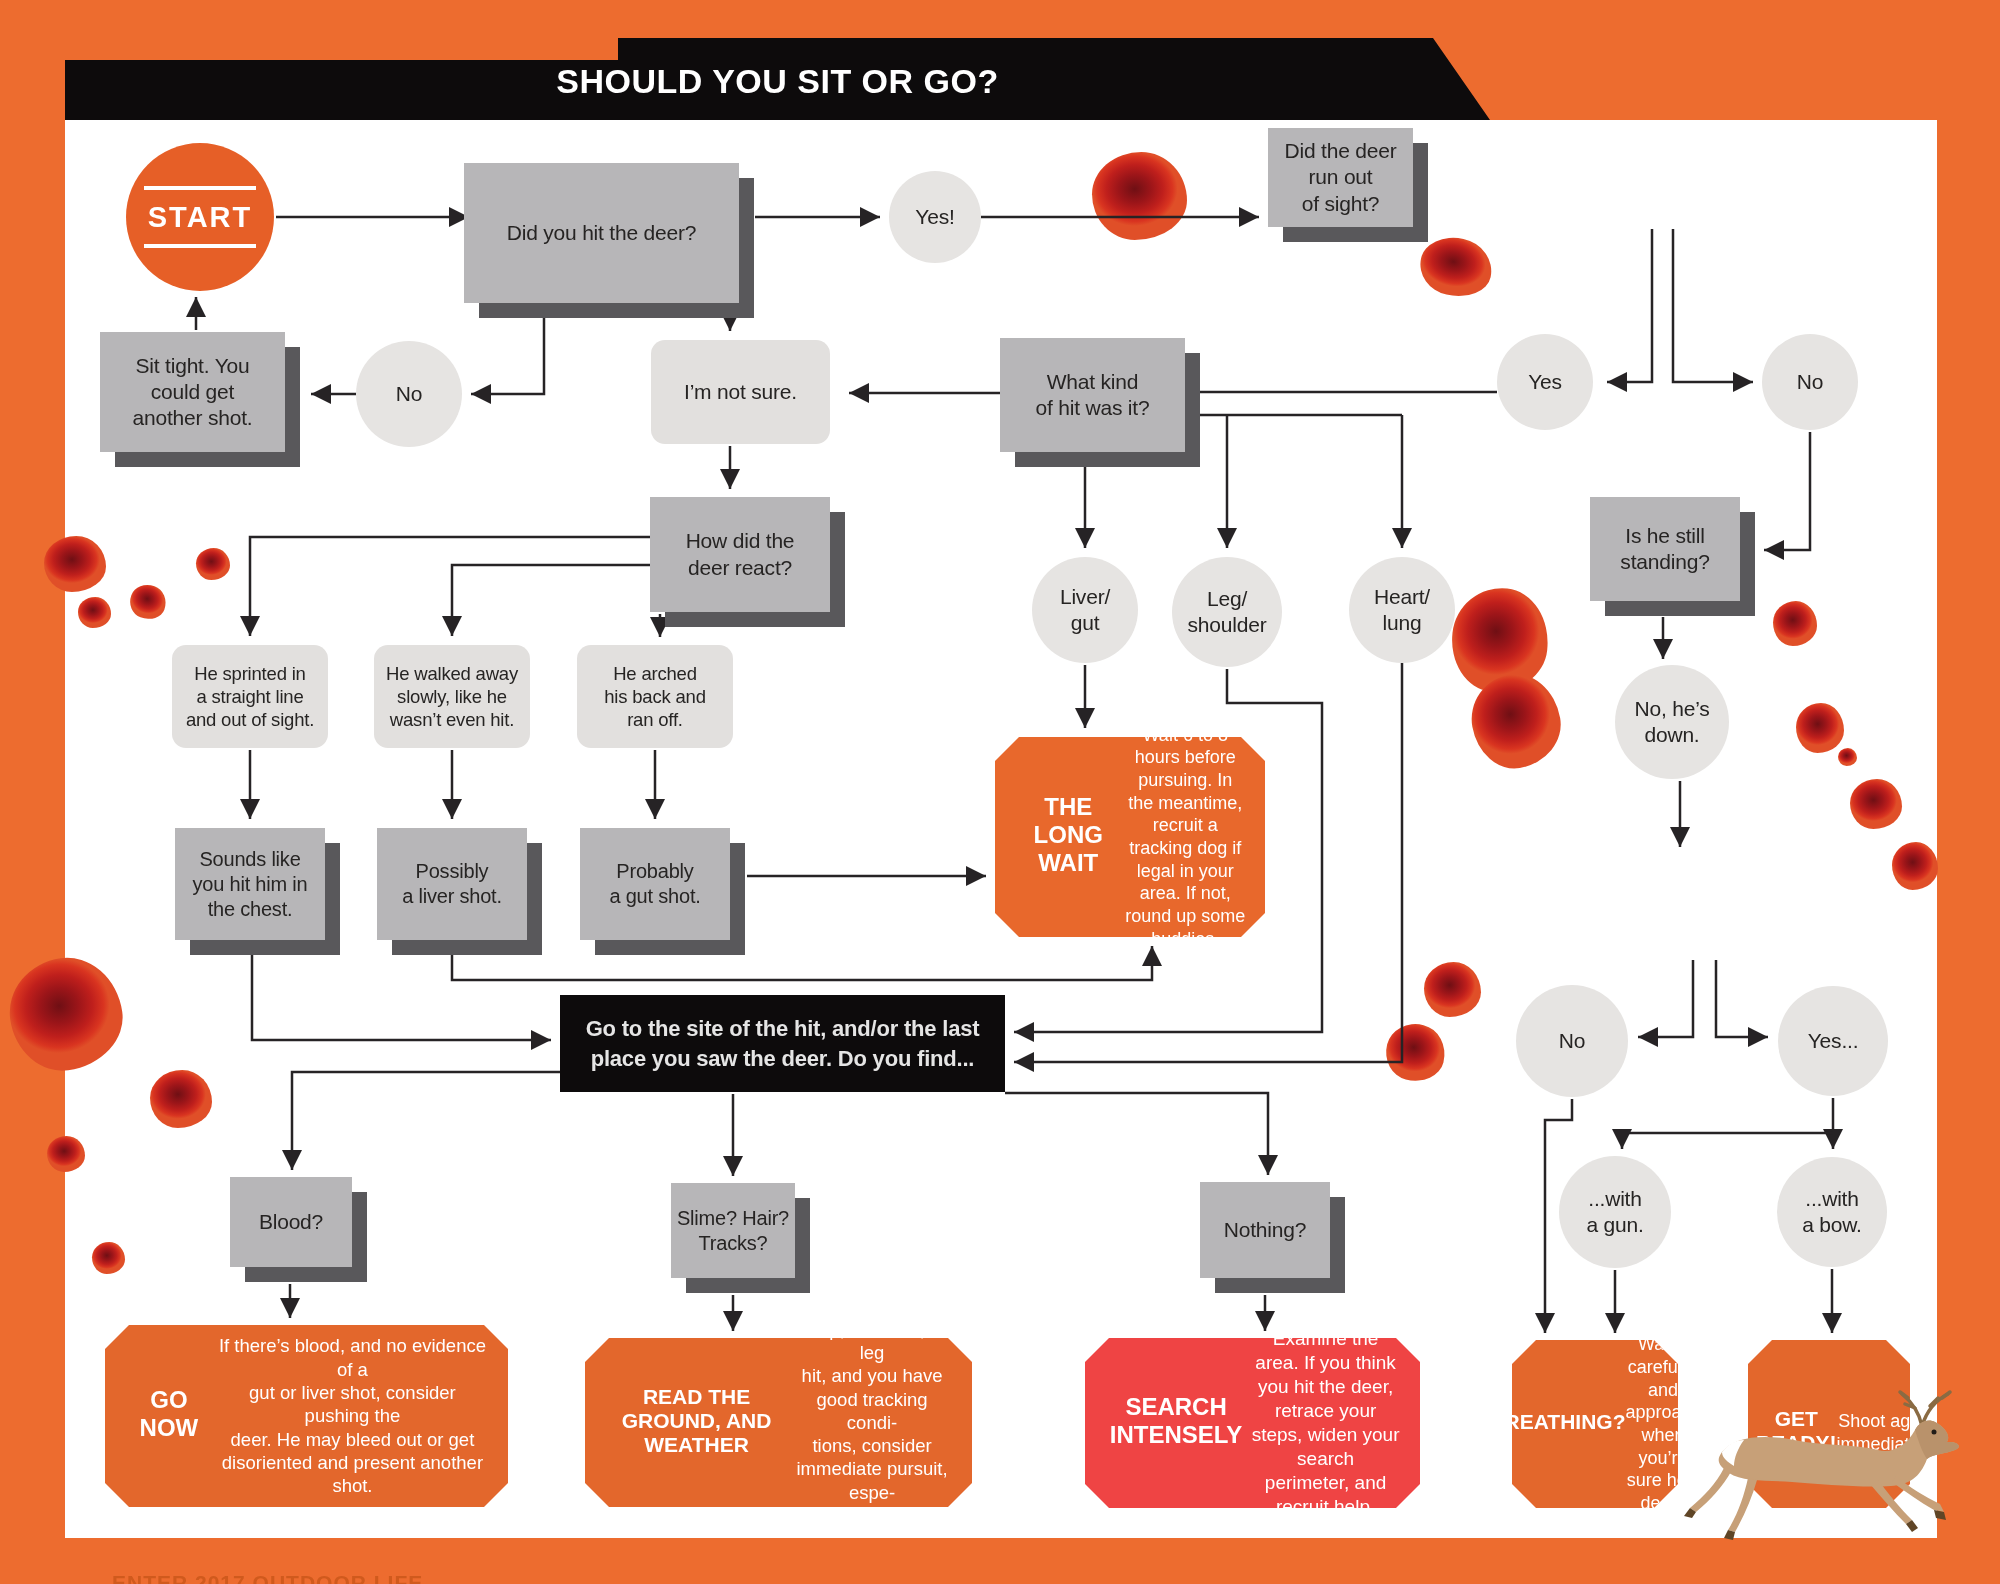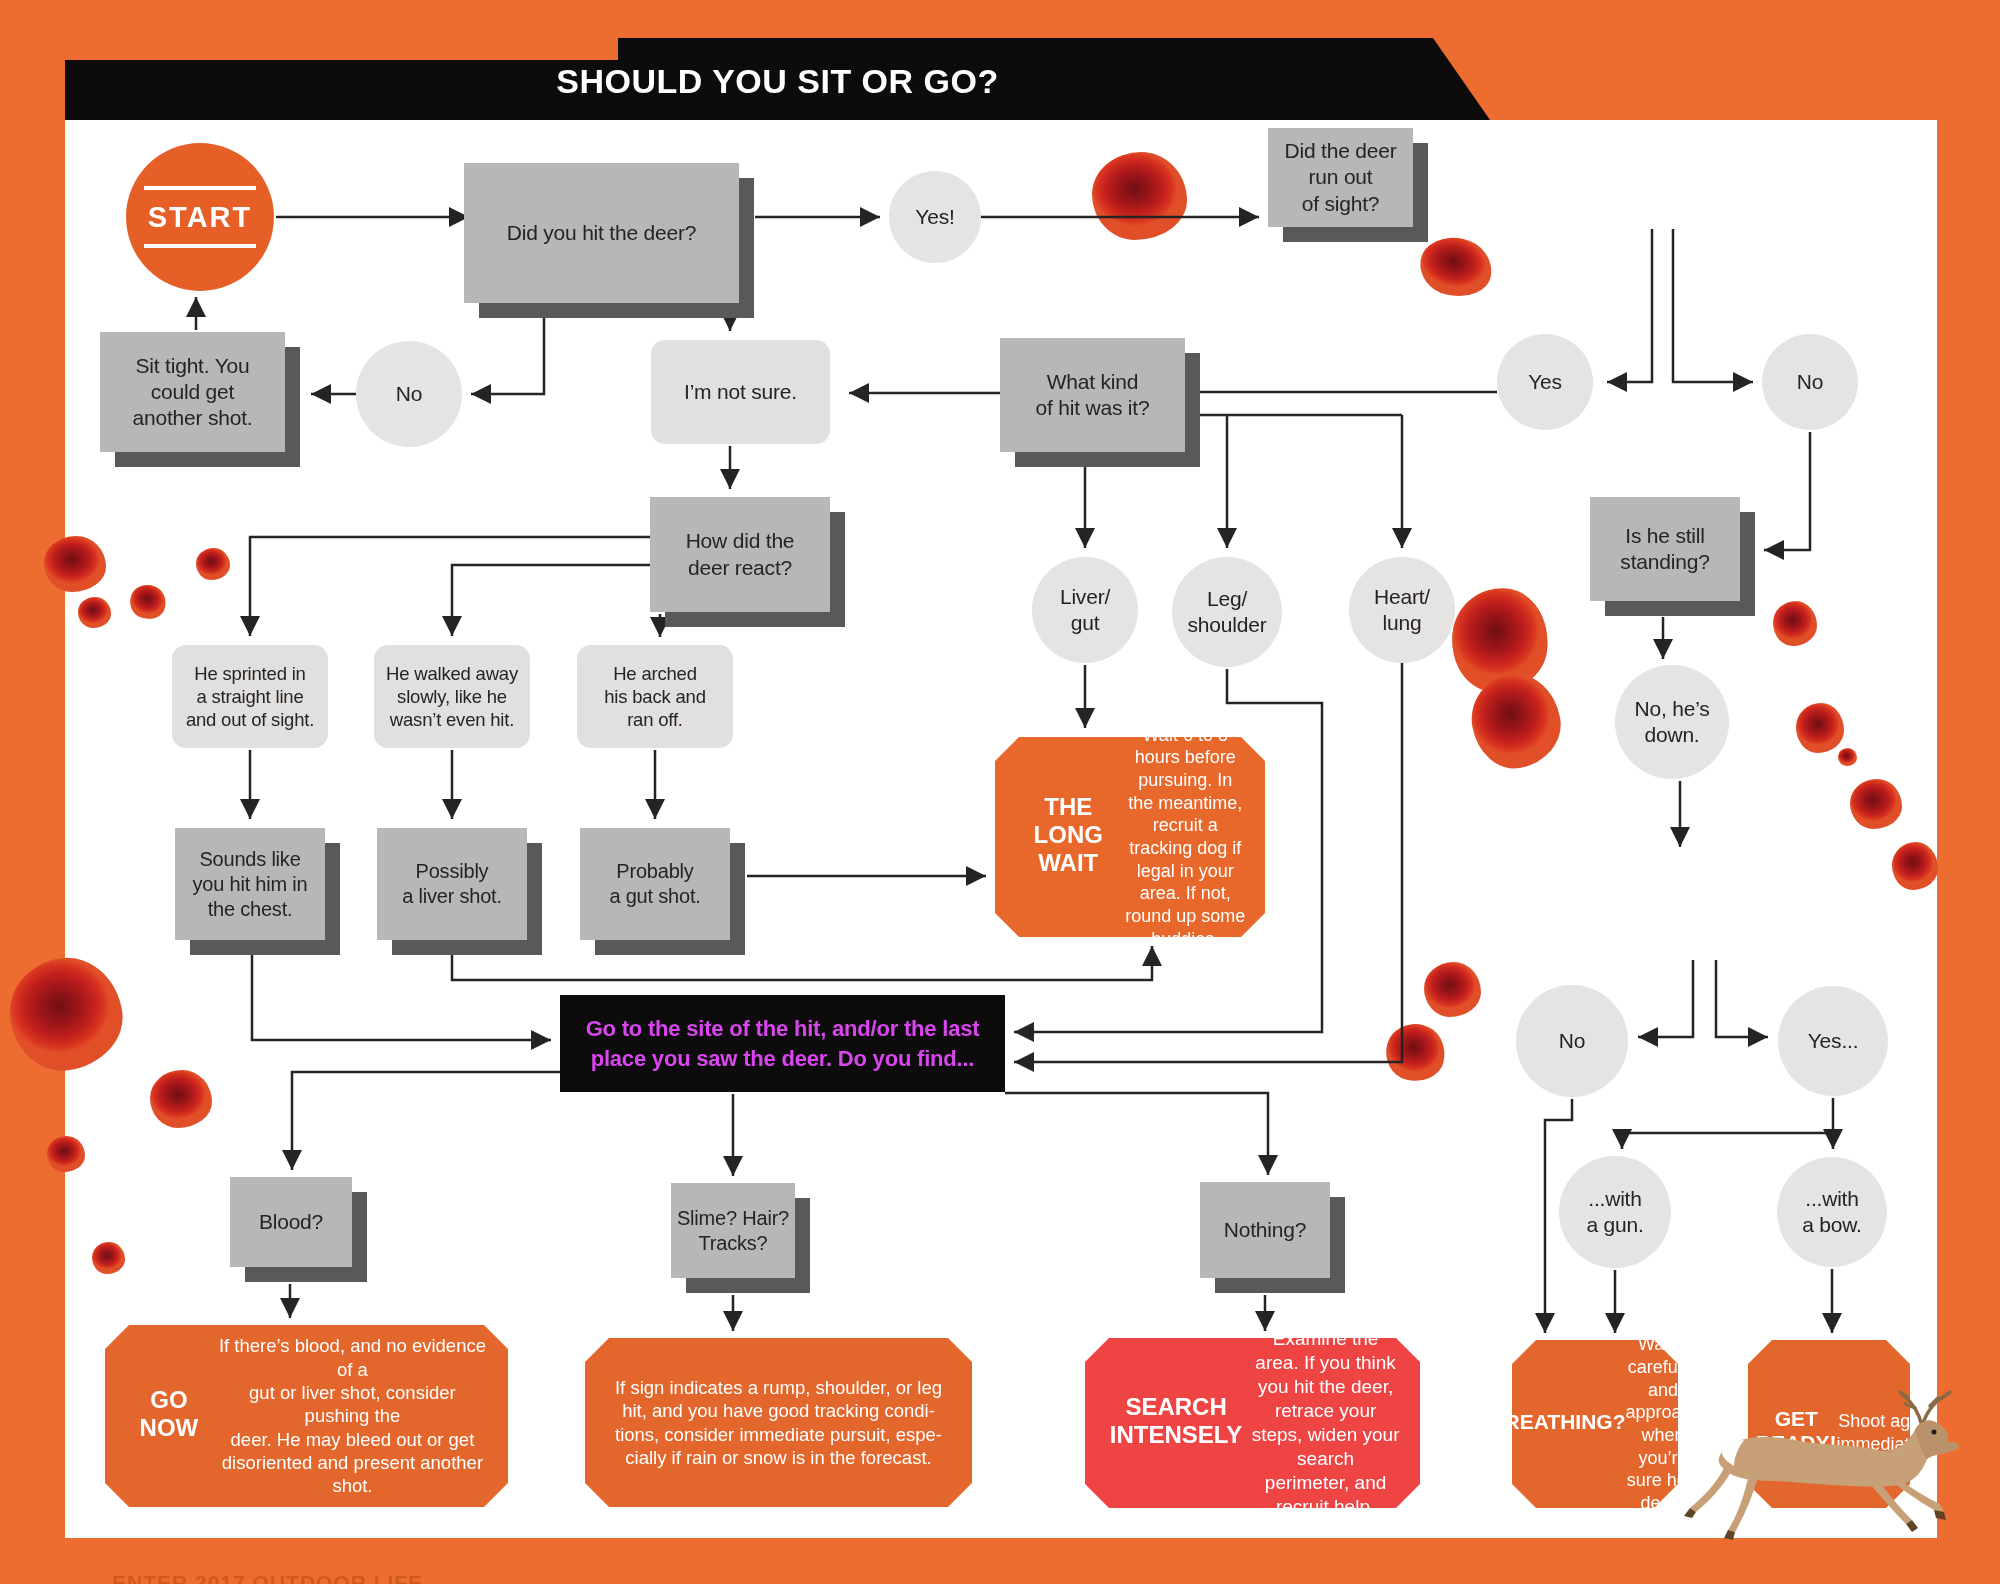--- a/index.html
+++ b/index.html
@@ -12,21 +12,21 @@
               font-size:34px;font-weight:bold;letter-spacing:.5px;}
   .node{position:absolute;display:flex;align-items:center;justify-content:center;text-align:center;
         color:#262423;font-size:21px;line-height:1.25;letter-spacing:-.2px;}
   .lbl{white-space:pre-line;}
   .gray{background:#b7b6b8;box-shadow:15px 15px 0 #59585b;}
   .light{background:#e2e0de;border-radius:14px;}
   .circle{background:#e6e4e2;border-radius:50%;}
   .start{background:#e65f27;border-radius:50%;}
   .start span{display:inline-block;border-top:4px solid #fff;border-bottom:4px solid #fff;
               padding:9px 4px;color:#fff;font-weight:bold;font-size:29px;letter-spacing:2px;}
-  .banner{background:#0d0b0c;color:#d946ef;font-size:22px;font-weight:bold;line-height:1.35;}
+  .banner{background:#0d0b0c;color:#e5e5e5;font-size:22px;font-weight:bold;line-height:1.35;}
   .octo{position:absolute;color:#fff;text-align:center;
         clip-path:polygon(24px 0,calc(100% - 24px) 0,100% 24px,100% calc(100% - 24px),
         calc(100% - 24px) 100%,24px 100%,0 calc(100% - 24px),0 24px);
         display:flex;flex-direction:row;align-items:center;justify-content:center;padding:10px 18px;box-sizing:border-box;}
   .o-main{background:#e3672c;} .o-dark{background:#ef4444;}
   .octo .t{font-weight:bold;font-size:24px;margin-bottom:4px;}
   .octo .b{font-size:18.5px;line-height:1.26;white-space:pre-line;}
   .blob{position:absolute;border-radius:52% 48% 55% 45% / 48% 55% 45% 52%;
         background:radial-gradient(closest-side at 45% 42%,#6f0f14 0%,#9c1519 38%,#bf1f1c 66%,#d93420 88%,#e04f28 100%);}
   .connectors{position:absolute;left:0;top:0;}
@@ -192,20 +192,21 @@
   <div class="node gray lbl" style="left:1200px;top:1182px;width:130px;height:96px">Nothing?</div>
 
   <div class="octo o-main" style="left:105px;top:1325px;width:403px;height:182px">
     <div class="t">GO NOW</div>
     <div class="b">If there’s blood, and no evidence of a
 gut or liver shot, consider pushing the
 deer. He may bleed out or get
 disoriented and present another shot.</div>
   </div>
   <div class="octo o-main" style="left:585px;top:1338px;width:387px;height:169px">
+    <div class="t" style="font-size:21px">READ THE GROUND, AND WEATHER</div>
     <div class="b">If sign indicates a rump, shoulder, or leg
 hit, and you have good tracking condi-
 tions, consider immediate pursuit, espe-
 cially if rain or snow is in the forecast.</div>
   </div>
   <div class="octo o-dark" style="left:1085px;top:1338px;width:335px;height:170px">
     <div class="t">SEARCH INTENSELY</div>
     <div class="b" style="font-size:19px">Examine the area. If you think
 you hit the deer, retrace your
 steps, widen your search

